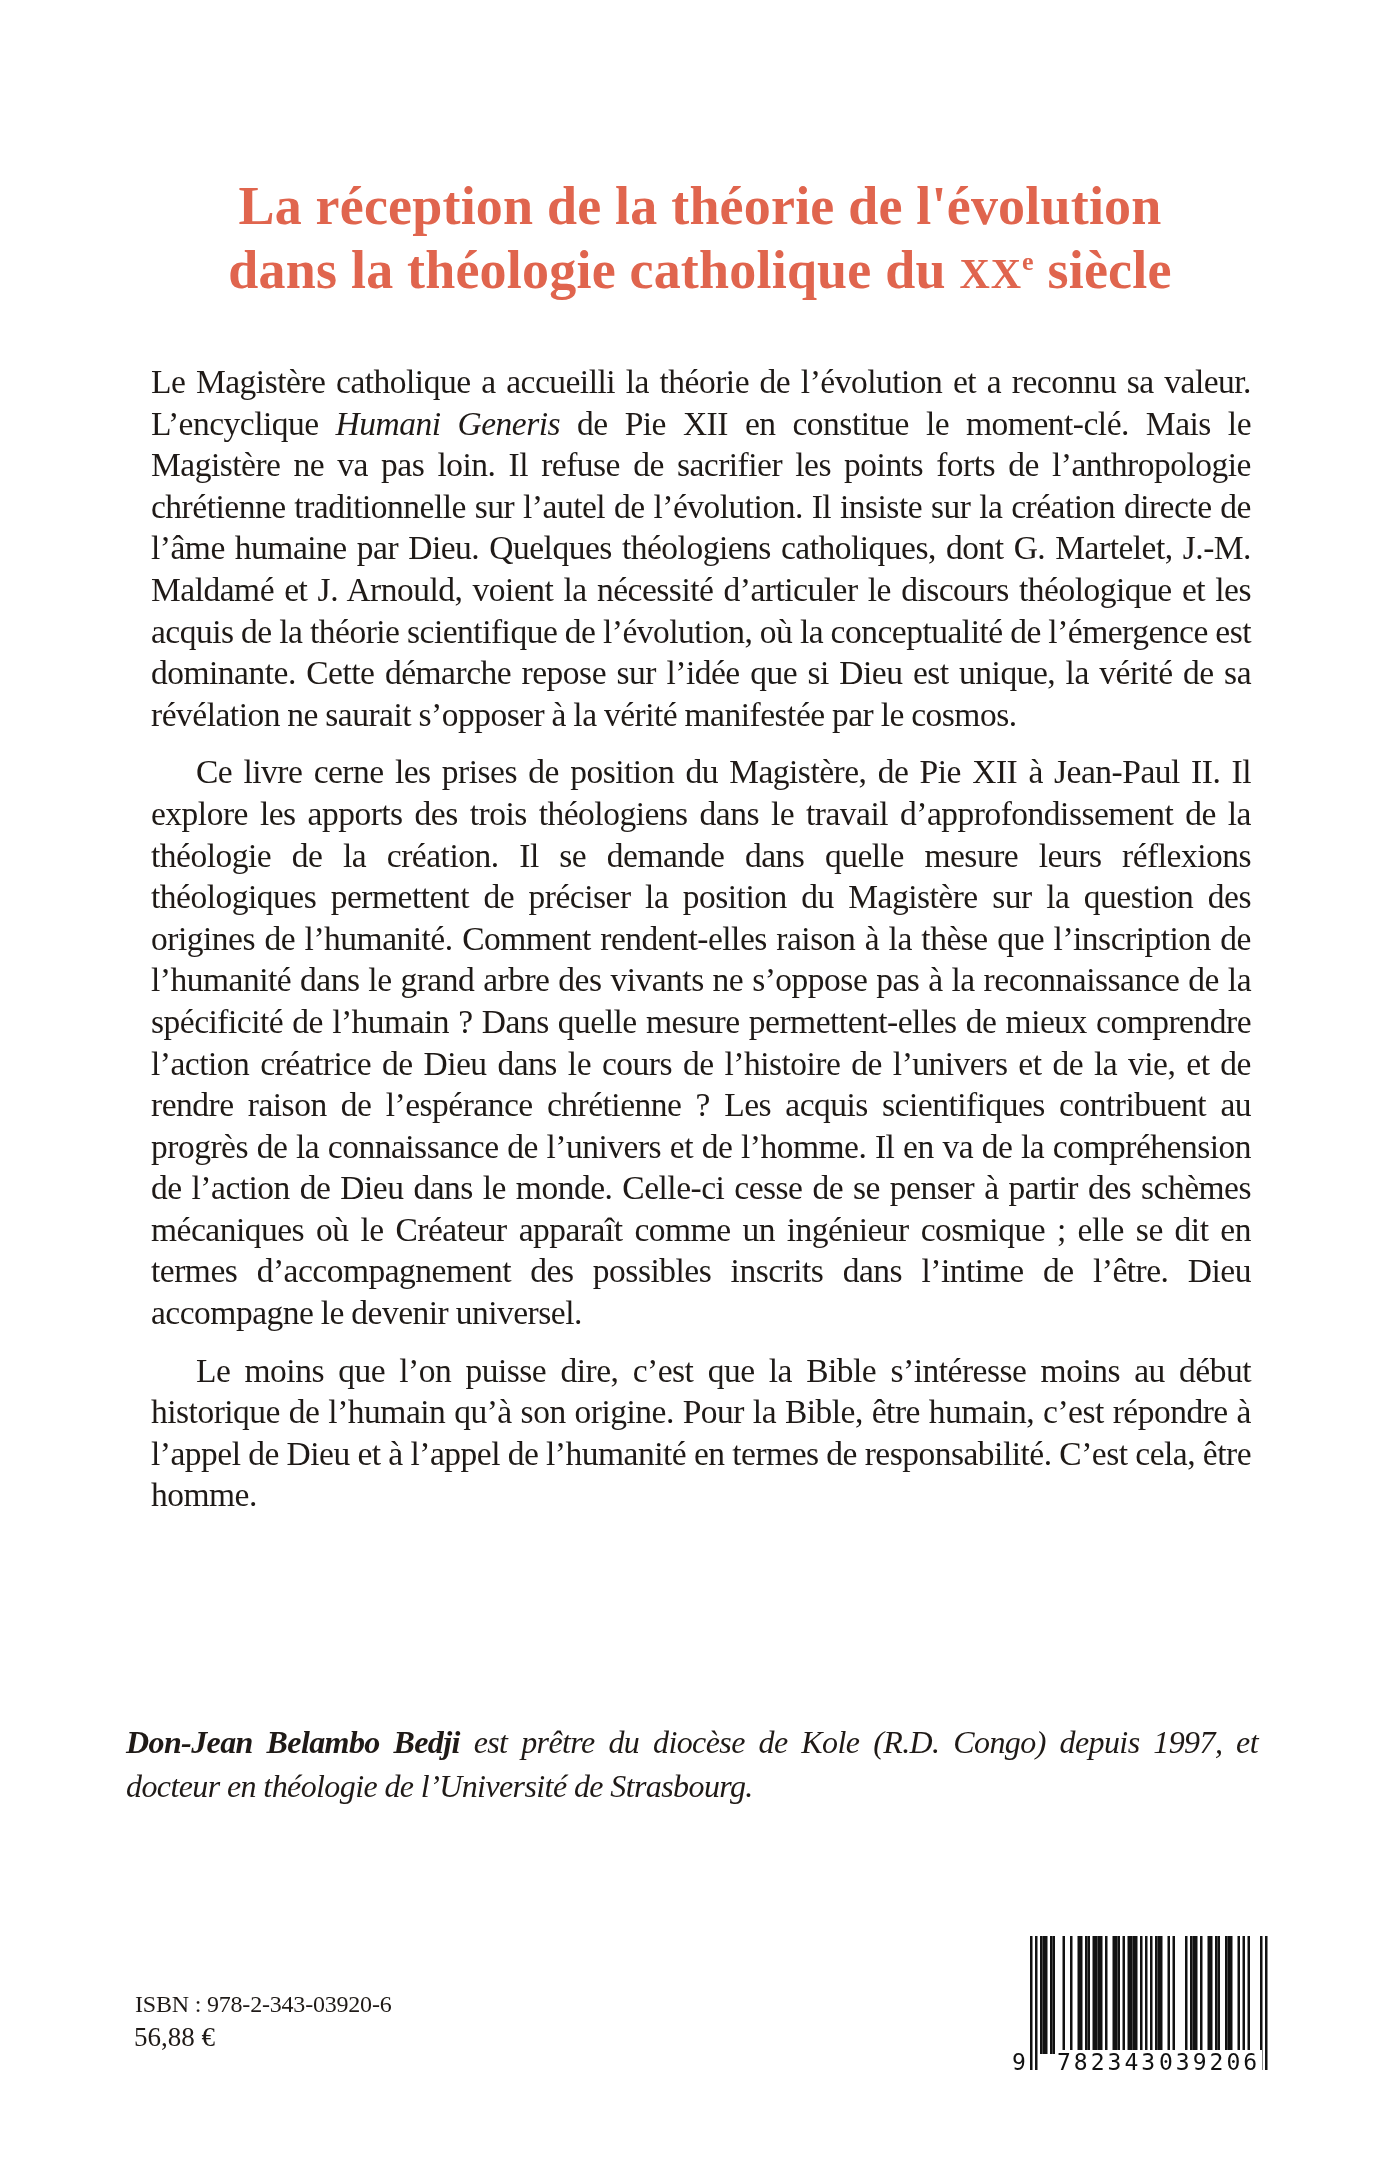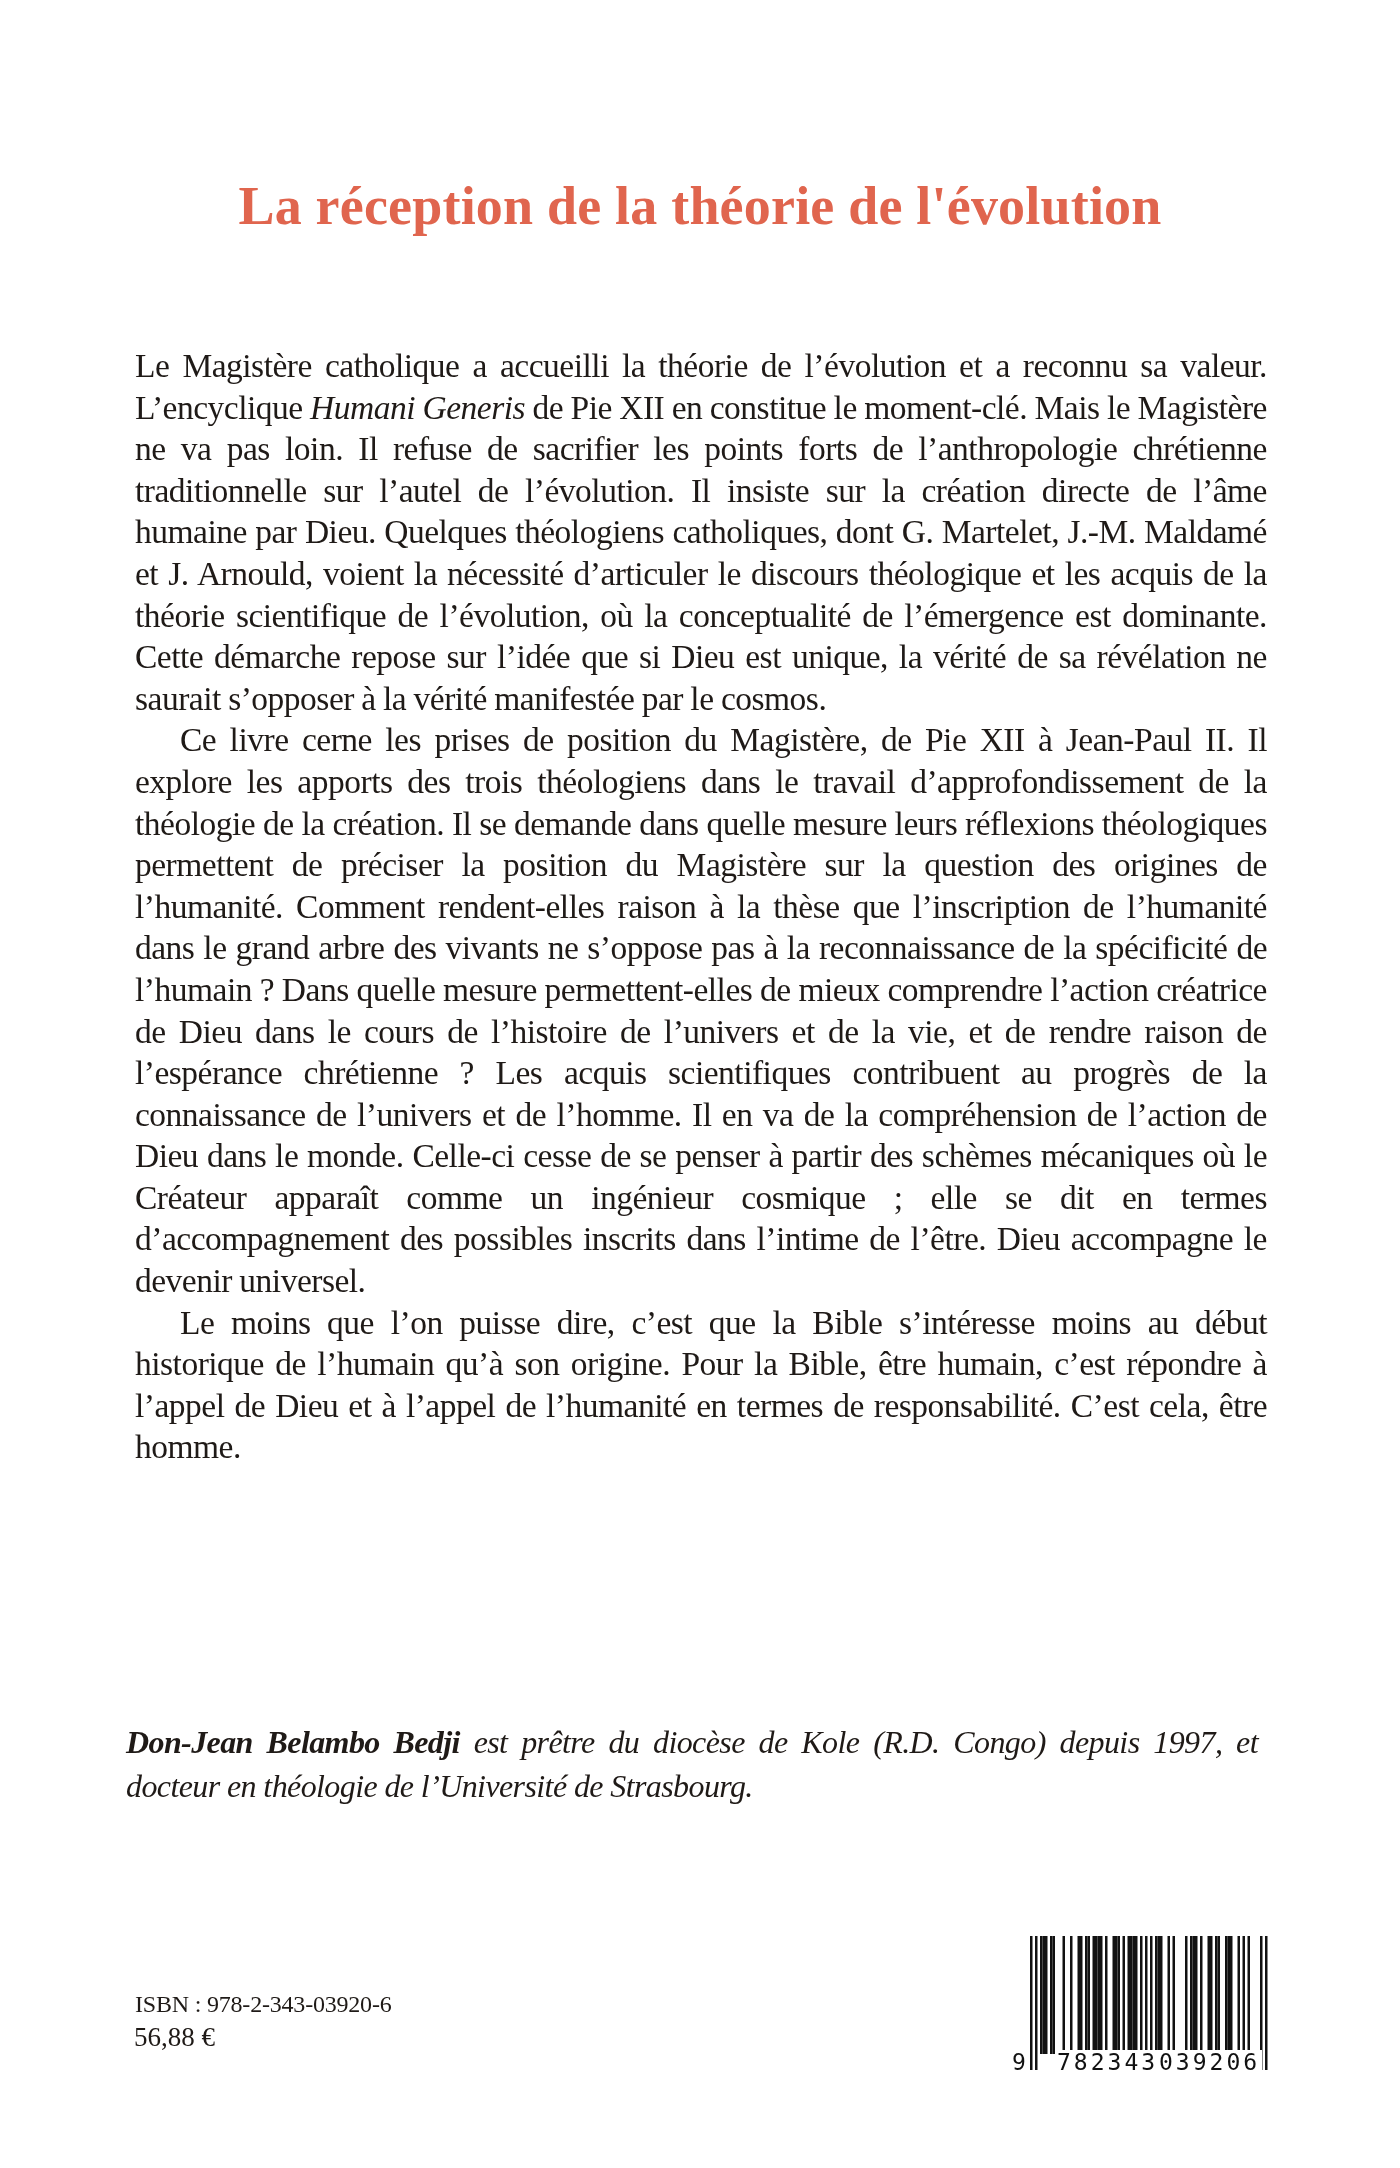--- a/index.html
+++ b/index.html
@@ -42,21 +42,21 @@
       left: 135px;
       width: 1132px;
       top: 345px;
       font-size: 33.5px;
       line-height: 41.6px;
       text-align: justify;
       letter-spacing: -0.5px;
       word-spacing: -0.5px;
     }
     .body-text p {
-      margin: 0;
+      margin: 16px;
       text-indent: 0;
     }
     .body-text p.indent { text-indent: 45px; }
     .body-text em { font-style: italic; }
     .author-bio {
       position: absolute;
       left: 126px;
       width: 1132px;
       top: 1720px;
       font-size: 32px;
@@ -110,20 +110,21 @@
       padding: 0 2px;
     }
   </style>
 </head>
 <body>
 
 <div class="page">
 
   <h1 class="title">
     <span class="line">La réception de la théorie de l'évolution</span>
+    <span class="line"><span>dans la théologie catholique du </span><span class="smallcaps">XX</span><sup>e</sup><span> siècle</span></span>
   </h1>
 
   <div class="body-text" id="body-text">
       <p><span>Le Magistère catholique a accueilli la théorie de l’évolution et a reconnu sa valeur. L’encyclique </span><em>Humani Generis</em><span> de Pie XII en constitue le moment-clé. Mais le Magistère ne va pas loin. Il refuse de sacrifier les points forts de l’anthropologie chrétienne traditionnelle sur l’autel de l’évolution. Il insiste sur la création directe de l’âme humaine par Dieu. Quelques théologiens catholiques, dont G. Martelet, J.-M. Maldamé et J. Arnould, voient la nécessité d’articuler le discours théologique et les acquis de la théorie scientifique de l’évolution, où la conceptualité de l’émergence est dominante. Cette démarche repose sur l’idée que si Dieu est unique, la vérité de sa révélation ne saurait s’opposer à la vérité manifestée par le cosmos.</span></p>
       <p class="indent"><span>Ce livre cerne les prises de position du Magistère, de Pie XII à Jean-Paul II. Il explore les apports des trois théologiens dans le travail d’approfondissement de la théologie de la création. Il se demande dans quelle mesure leurs réflexions théologiques permettent de préciser la position du Magistère sur la question des origines de l’humanité. Comment rendent-elles raison à la thèse que l’inscription de l’humanité dans le grand arbre des vivants ne s’oppose pas à la reconnaissance de la spécificité de l’humain ? Dans quelle mesure permettent-elles de mieux comprendre l’action créatrice de Dieu dans le cours de l’histoire de l’univers et de la vie, et de rendre raison de l’espérance chrétienne ? Les acquis scientifiques contribuent au progrès de la connaissance de l’univers et de l’homme. Il en va de la compréhension de l’action de Dieu dans le monde. Celle-ci cesse de se penser à partir des schèmes mécaniques où le Créateur apparaît comme un ingénieur cosmique ; elle se dit en termes d’accompagnement des possibles inscrits dans l’intime de l’être. Dieu accompagne le devenir universel.</span></p>
       <p class="indent"><span>Le moins que l’on puisse dire, c’est que la Bible s’intéresse moins au début historique de l’humain qu’à son origine. Pour la Bible, être humain, c’est répondre à l’appel de Dieu et à l’appel de l’humanité en termes de responsabilité. C’est cela, être homme.</span></p>
     </div>
 
   <div class="author-bio"><span class="author-name">Don-Jean Belambo Bedji</span><span> est prêtre du diocèse de Kole (R.D. Congo) depuis 1997,  et docteur en théologie de l’Université de Strasbourg.</span></div>
 

